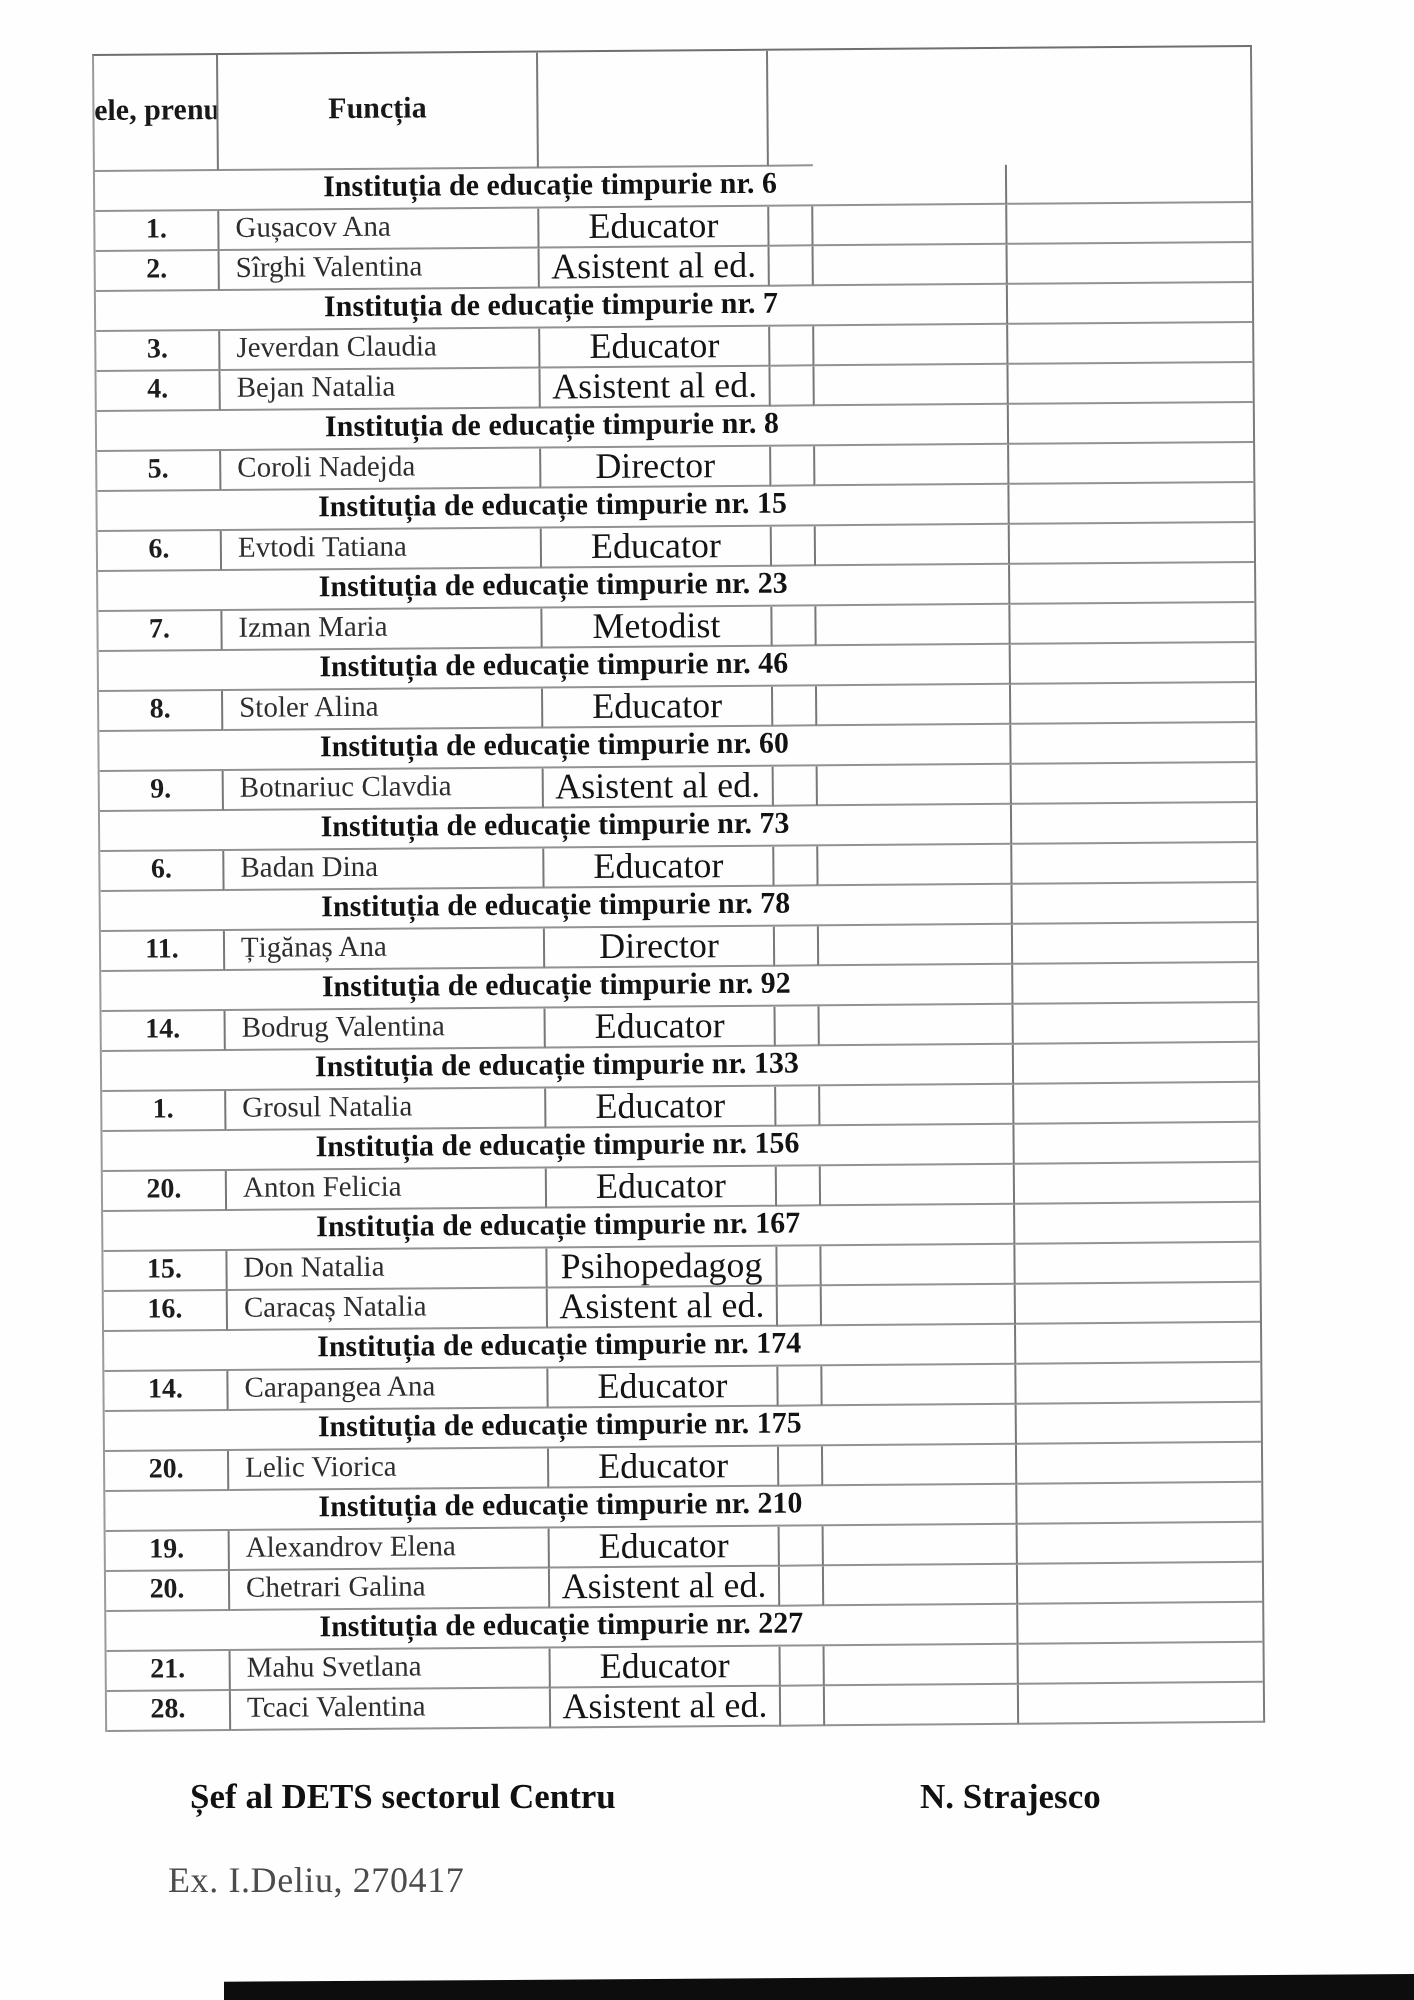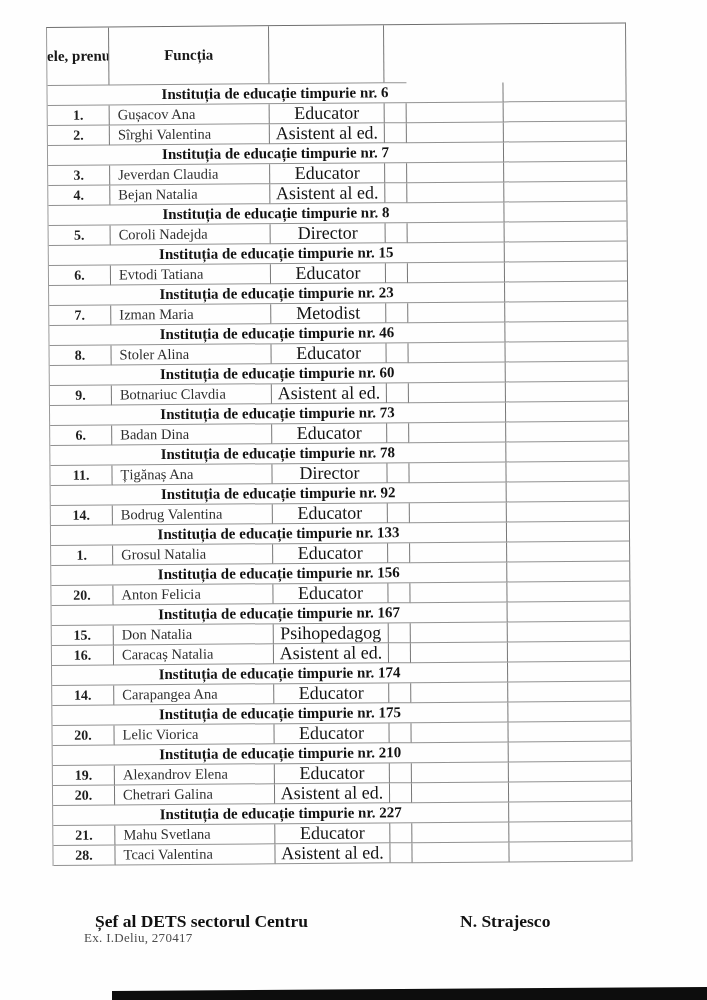--- a/index.html
+++ b/index.html
@@ -33,24 +33,24 @@
   .person-row .cell, .section-row .cell{height:20px;}
 
   .hdr{font-weight:bold;font-size:15px;color:#181818;}
   .data-hdr{align-items:flex-start;padding-top:4px;white-space:normal;text-align:center;line-height:1.3;}
   .num{font-weight:bold;font-size:14px;color:#1d1d1d;}
   .name{justify-content:flex-start;padding-left:8px;font-size:14.5px;color:#2e2e2e;}
   .func{font-weight:normal;font-size:18px;color:#141414;}
   .sec{font-weight:bold;font-size:15px;color:#121212;}
 
   
-  .sig{position:absolute;top:888px;font-weight:bold;font-size:17.5px;color:#111;margin-top:23px;}
+  .sig{position:absolute;top:888px;font-weight:bold;font-size:17.5px;color:#111;}
   .sig-left{left:95px;}
   .sig-right{left:460px;}
-  .note{position:absolute;left:84px;top:930px;font-size:13px;color:#4c4c4c;letter-spacing:0.3px;}
+  .note{position:absolute;left:84px;top:930px;font-size:18px;color:#4c4c4c;letter-spacing:0.3px;}
 
   
   .scan-bar{
     position:absolute;left:112px;top:987px;width:595px;height:13px;
     background:#0d0d0d;
     clip-path:polygon(0 30%,100% 0,100% 100%,0 100%);
   }
 </style>
 </head>
 <body>

